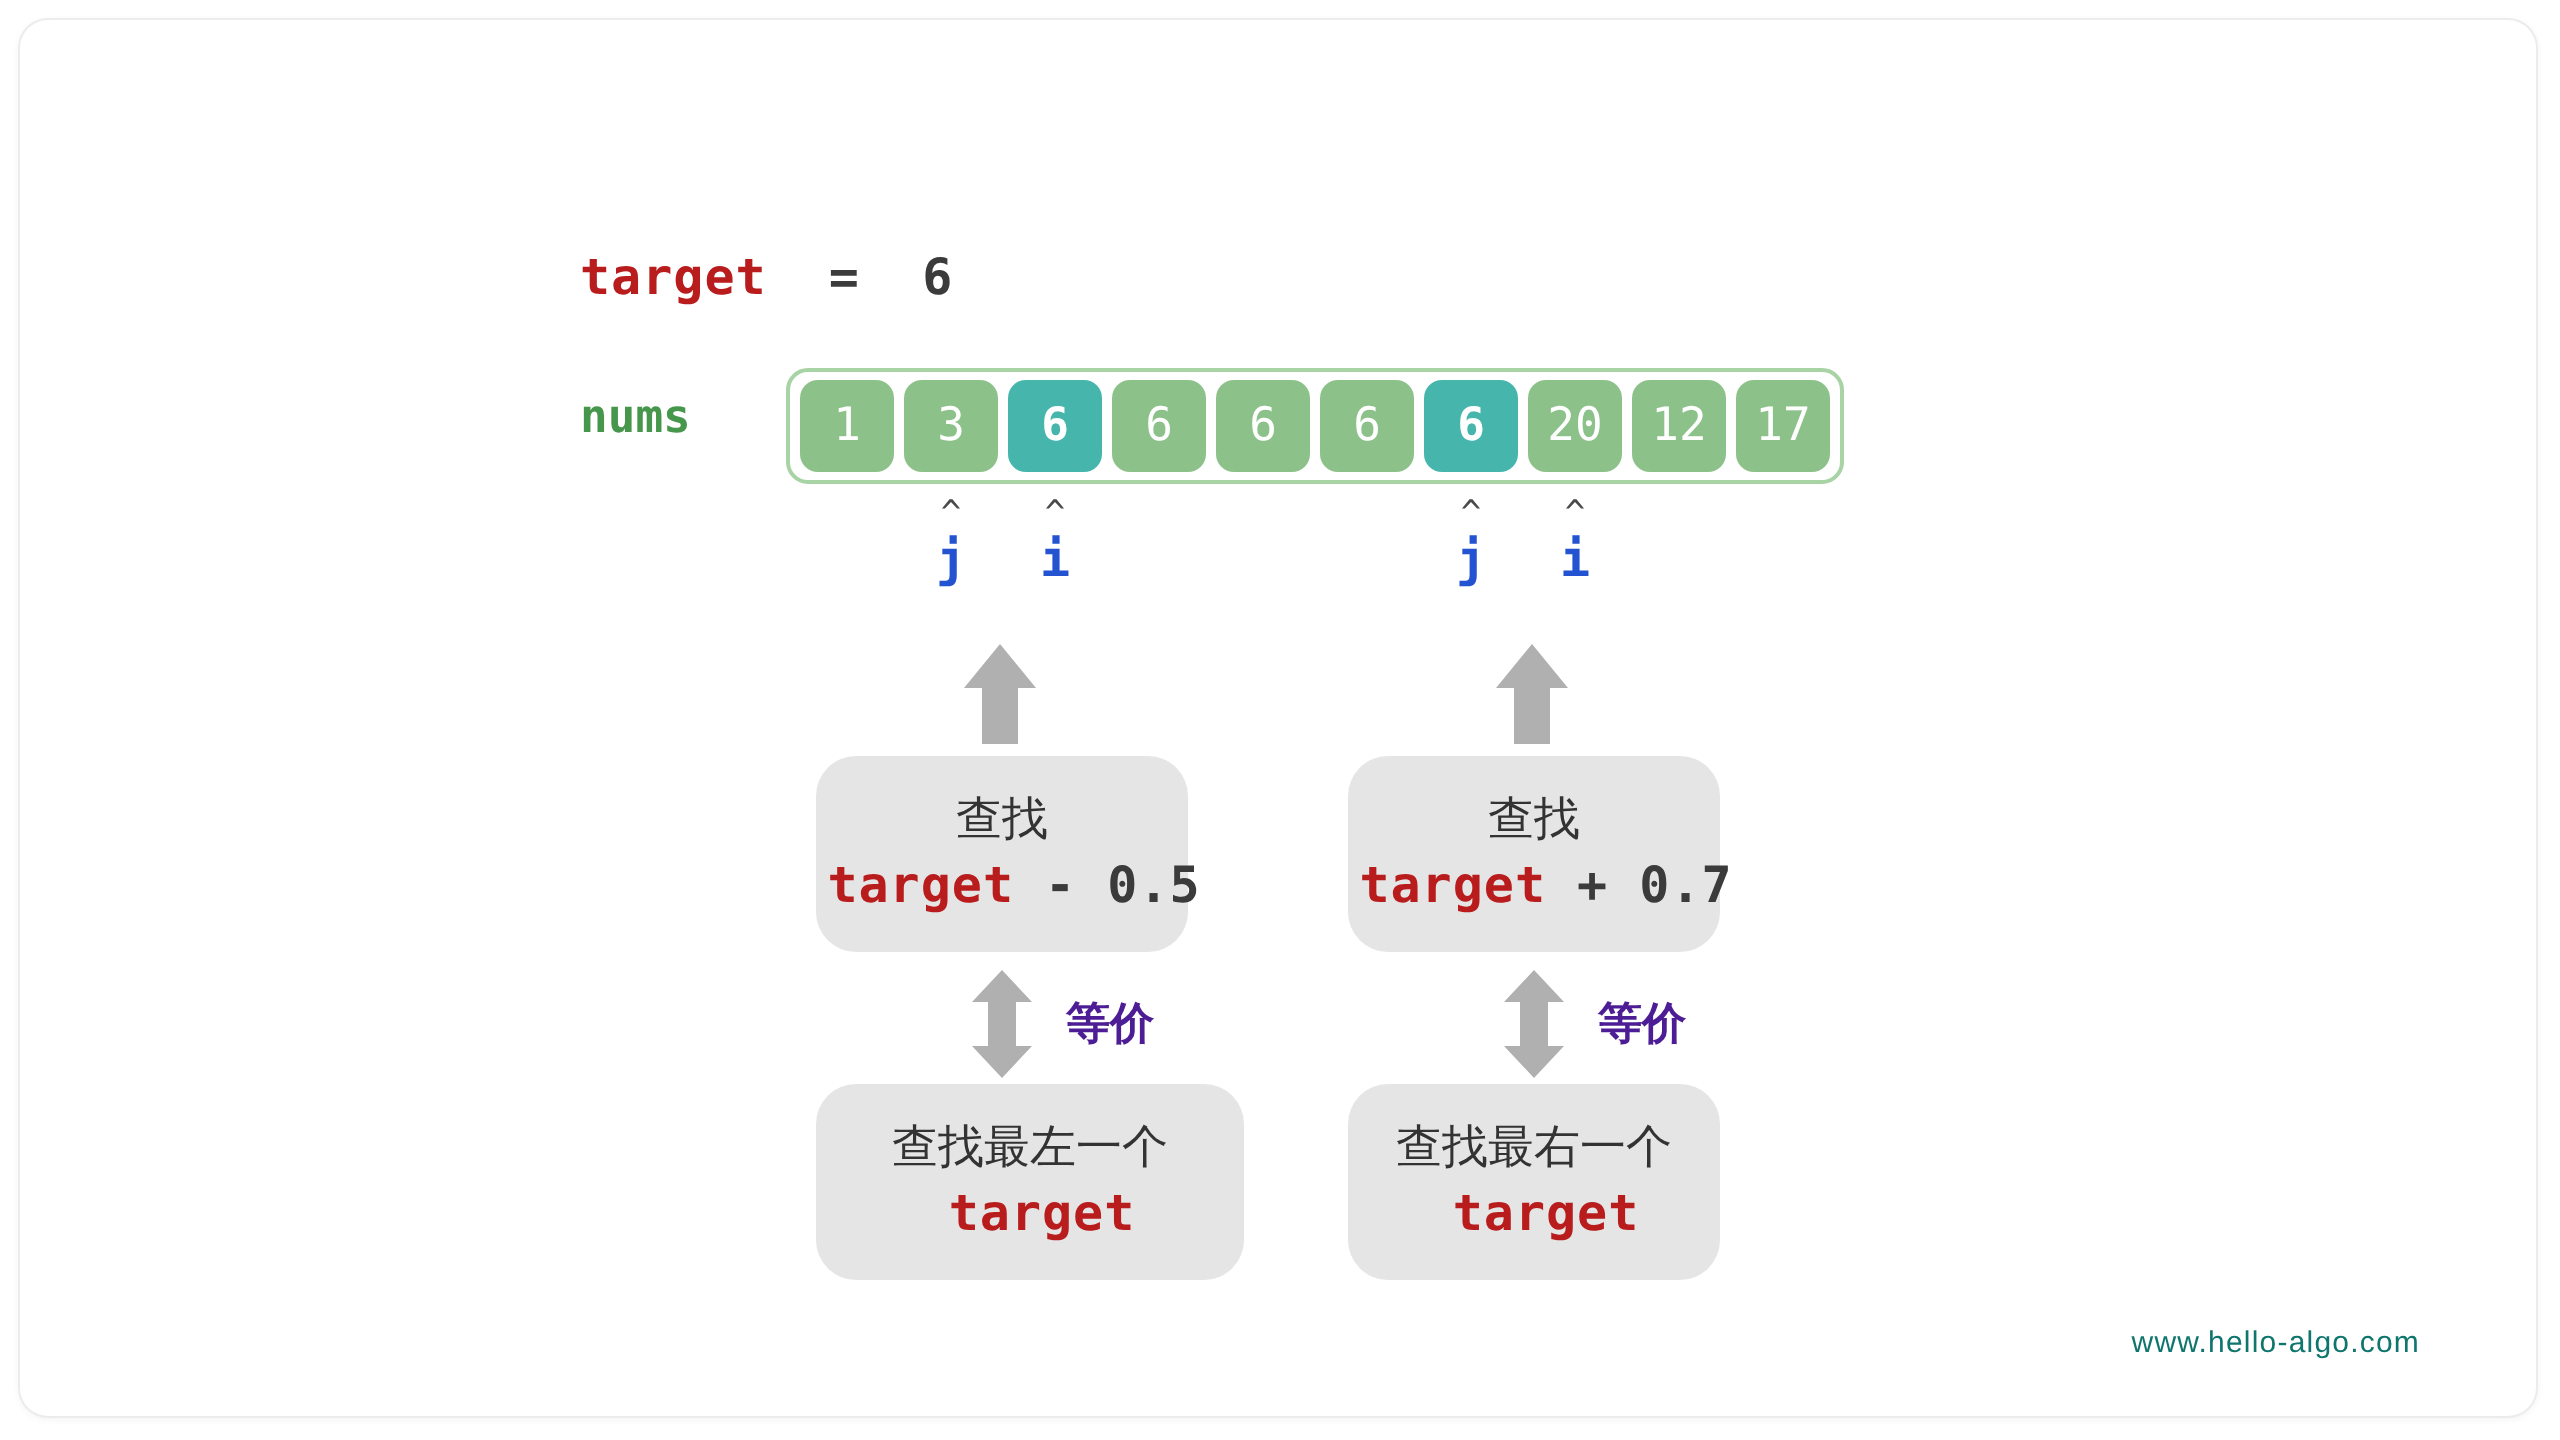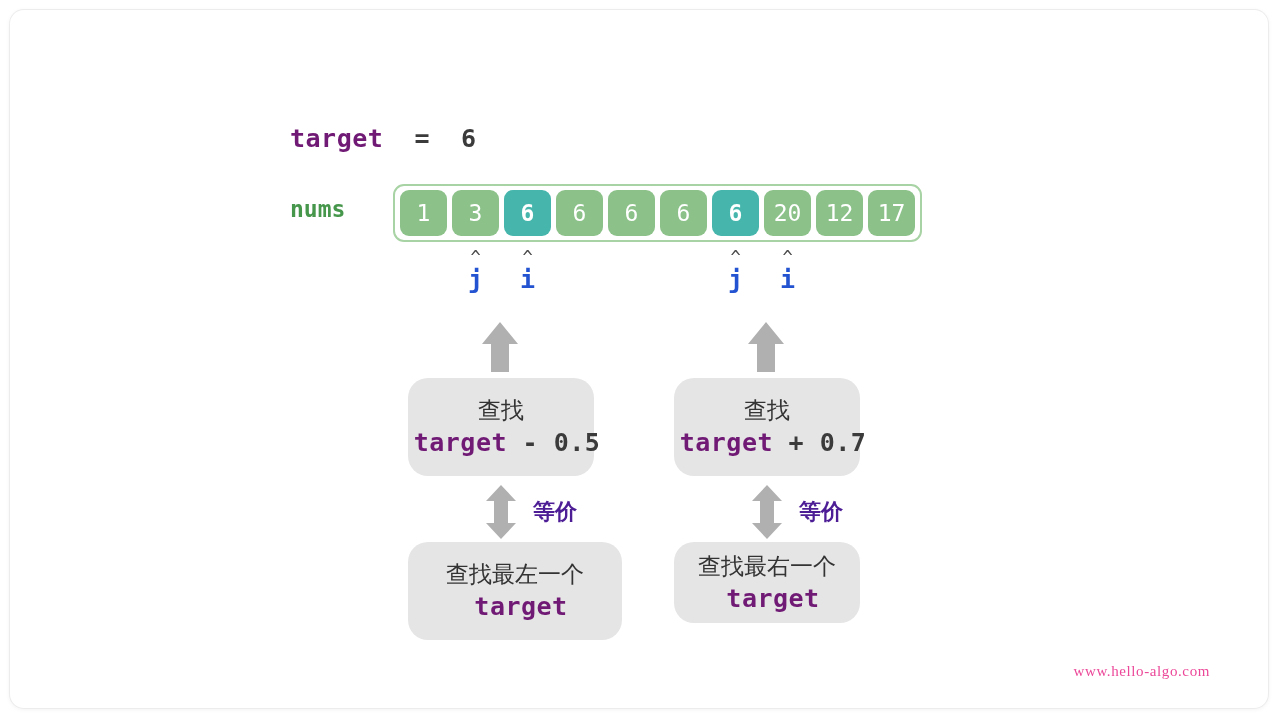--- a/index.html
+++ b/index.html
@@ -32,21 +32,21 @@
     top: 108px;
     height: 40px;
     display: flex;
     align-items: center;
     font-family: "DejaVu Sans Mono", monospace;
     font-size: 25px;
     font-weight: bold;
     letter-spacing: 0.5px;
     white-space: pre;
   }
-  .kw-teal { color: #701a75; }
+  .kw-teal { color: #b91c1c; }
   .kw-dark { color: #3b3b3b; }
 
   
   .nums-label {
     position: absolute;
     left: 280px;
     top: 186px;
     font-family: "DejaVu Sans Mono", monospace;
     font-size: 23px;
     font-weight: bold;
@@ -156,23 +156,23 @@
     font-size: 22px;
     font-weight: bold;
     color: #4c1d95;
   }
 
   
   .watermark {
     position: absolute;
     right: 58px;
     bottom: 28px;
-    font-family: Liberation Serif, serif;
+    font-family: Liberation Sans, sans-serif;
     font-size: 15px;
-    color: #ec4899;
+    color: #0f766e;
     letter-spacing: 0.6px;
   }
 </style>
 </head>
 <body>
 
 <div class="canvas">
 
   <div class="target-line">
     <span class="kw-teal">target</span>
@@ -249,20 +249,20 @@
       <polygon points="17,1 32,17 24,17 24,39 32,39 17,55 2,39 10,39 10,17 2,17" fill="#b0b0b0"></polygon>
     </svg>
   </div>
   <div class="equiv" style="left:789px; top:487px;">等价</div>
 
   <div class="box" style="left:398px; top:532px; width:214px; height:98px;">
     <div class="cn">查找最左一个</div>
     <div class="code kw-teal">target</div>
   </div>
 
-  <div class="box" style="left:664px; top:532px; width:186px; height:81px;">
+  <div class="box" style="left:664px; top:532px; width:186px; height:98px;">
     <div class="cn">查找最右一个</div>
     <div class="code kw-teal">target</div>
   </div>
 
   <div class="watermark">www.hello-algo.com</div>
 
 </div>
 
 </body></html>

